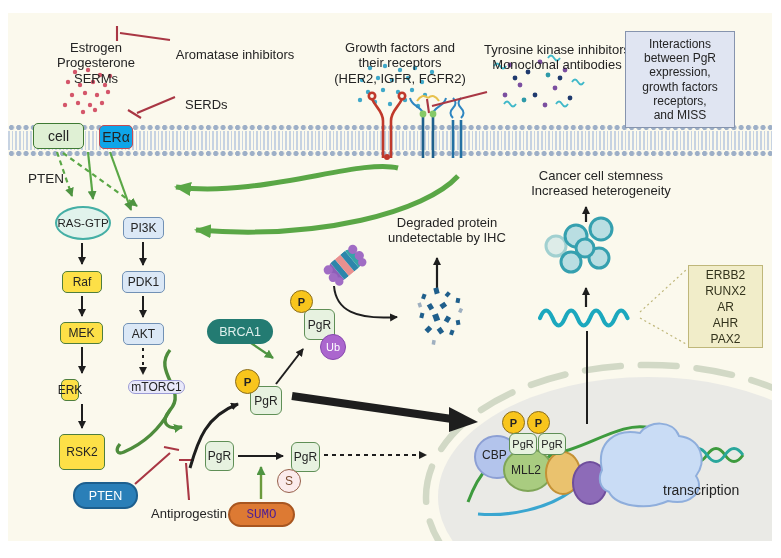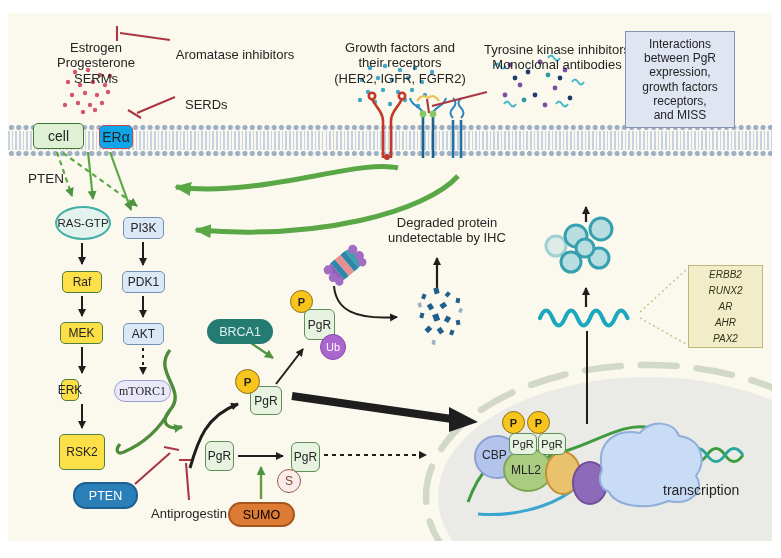--- a/index.html
+++ b/index.html
@@ -15,21 +15,21 @@
   .node.mtorc{background:#E9E9FA;border-color:#9C9CD6;border-radius:12px;}
   .ellipse{display:flex;align-items:center;justify-content:center;font-size:11.5px;
         background:#E1F3EC;border:2px solid #45AFA5;border-radius:50%;box-sizing:border-box;}
   .pill{display:flex;align-items:center;justify-content:center;font-size:12.5px;color:#fff;
         border-radius:13px;box-sizing:border-box;}
   .badge{display:flex;align-items:center;justify-content:center;border-radius:50%;box-sizing:border-box;}
   .pgrbox{display:flex;align-items:center;justify-content:center;font-size:12px;
         background:#E7F2E0;border:1.8px solid #5F8F56;border-radius:6px;box-sizing:border-box;}
   .genebox{background:#F1EDC9;border:1.5px solid #BFB77A;box-sizing:border-box;
         display:flex;flex-direction:column;align-items:center;justify-content:center;}
-  .gene{font-size:10px;font-style:italic;color:#33331c;line-height:16px;}
+  .gene{font-size:12px;color:#33331c;line-height:16px;}
   .membrane{left:0;top:111px;width:764px;height:33px;}
   .mrow{position:absolute;left:0;width:100%;height:7px;
         background:radial-gradient(circle 2.7px at 3.5px 3.5px,#9DAFC7 2.3px,rgba(0,0,0,0) 2.8px);
         background-size:7.3px 7px;background-repeat:repeat-x;}
   .mtails{position:absolute;left:0;top:7px;width:100%;height:19px;
         background:repeating-linear-gradient(90deg,#C7D3E2 0 1.6px,rgba(0,0,0,0) 1.6px 3.65px);}
 </style>
 </head>
 <body>
 
@@ -300,40 +300,42 @@
 
   <div class="abs ellipse" style="left:47px;top:193px;width:56px;height:34px;">RAS-GTP</div>
   <div class="abs node" style="left:54px;top:258px;width:40px;height:22px;">Raf</div>
   <div class="abs node" style="left:52px;top:309px;width:43px;height:22px;">MEK</div>
   <div class="abs node" style="left:53px;top:366px;width:18px;height:22px;">ERK</div>
   <div class="abs node" style="left:51px;top:421px;width:46px;height:36px;">RSK2</div>
 
   <div class="abs node blue" style="left:115px;top:204px;width:41px;height:22px;">PI3K</div>
   <div class="abs node blue" style="left:114px;top:258px;width:43px;height:22px;">PDK1</div>
   <div class="abs node blue" style="left:115px;top:310px;width:41px;height:22px;">AKT</div>
-  <div class="abs node mtorc" style="left:106px;top:367px;width:57px;height:22px;font-family:Liberation Serif, serif;">mTORC1</div>
+  <div class="abs node mtorc" style="left:120px;top:367px;width:57px;height:14px;">mTORC1</div>
 
   <div class="abs pill" style="left:199px;top:306px;width:66px;height:25px;background:#237B72;color:#DFF0ED;">BRCA1</div>
   <div class="abs pill" style="left:65px;top:469px;width:65px;height:27px;background:#2A7FB8;border:2px solid #1D5F8E;">PTEN</div>
-  <div class="abs pill" style="left:220px;top:489px;width:67px;height:25px;background:#DD7A33;border:2px solid #A85620;color:#000000;">SUMO</div>
+  <div class="abs pill" style="left:220px;top:489px;width:67px;height:25px;background:#DD7A33;border:2px solid #A85620;color:#4c1d95;font-family:Liberation Mono, monospace;">SUMO</div>
   <div class="abs lbl ctr" style="left:181px;top:493px;">Antiprogestin</div>
 
   <div class="abs pgrbox" style="left:296px;top:296px;width:31px;height:31px;">PgR</div>
   <div class="abs badge" style="left:282px;top:277px;width:23px;height:23px;background:#F8C51C;border:1.8px solid #8A6D1D;font-size:11px;font-weight:bold;">P</div>
   <div class="abs badge" style="left:312px;top:321px;width:26px;height:26px;background:#AB66CE;border:1.8px solid #8747AE;color:#fff;font-size:11px;">Ub</div>
 
   <div class="abs pgrbox" style="left:242px;top:373px;width:32px;height:29px;">PgR</div>
   <div class="abs badge" style="left:227px;top:356px;width:25px;height:25px;background:#F8C51C;border:1.8px solid #8A6D1D;font-size:11.5px;font-weight:bold;">P</div>
 
   <div class="abs pgrbox" style="left:197px;top:428px;width:29px;height:30px;">PgR</div>
   <div class="abs pgrbox" style="left:283px;top:429px;width:29px;height:30px;">PgR</div>
   <div class="abs badge" style="left:269px;top:456px;width:24px;height:24px;background:#FBEBEB;border:1.8px solid #96604A;color:#7A4A2E;font-size:12px;">S</div>
 
   <div class="abs lbl ctr" style="left:439px;top:202px;">Degraded protein
 undetectable by IHC</div>
+  <div class="abs lbl ctr" style="left:593px;top:155px;">Cancer cell stemness
+Increased heterogeneity</div>
 
   <div class="abs genebox" style="left:680px;top:252px;width:75px;height:83px;">
     <div class="gene">ERBB2</div>
     <div class="gene">RUNX2</div>
     <div class="gene">AR</div>
     <div class="gene">AHR</div>
     <div class="gene">PAX2</div>
   </div>
 
   <div class="abs badge" style="left:494px;top:398px;width:23px;height:23px;background:#F8C51C;border:1.8px solid #8A6D1D;font-size:11px;font-weight:bold;">P</div>

